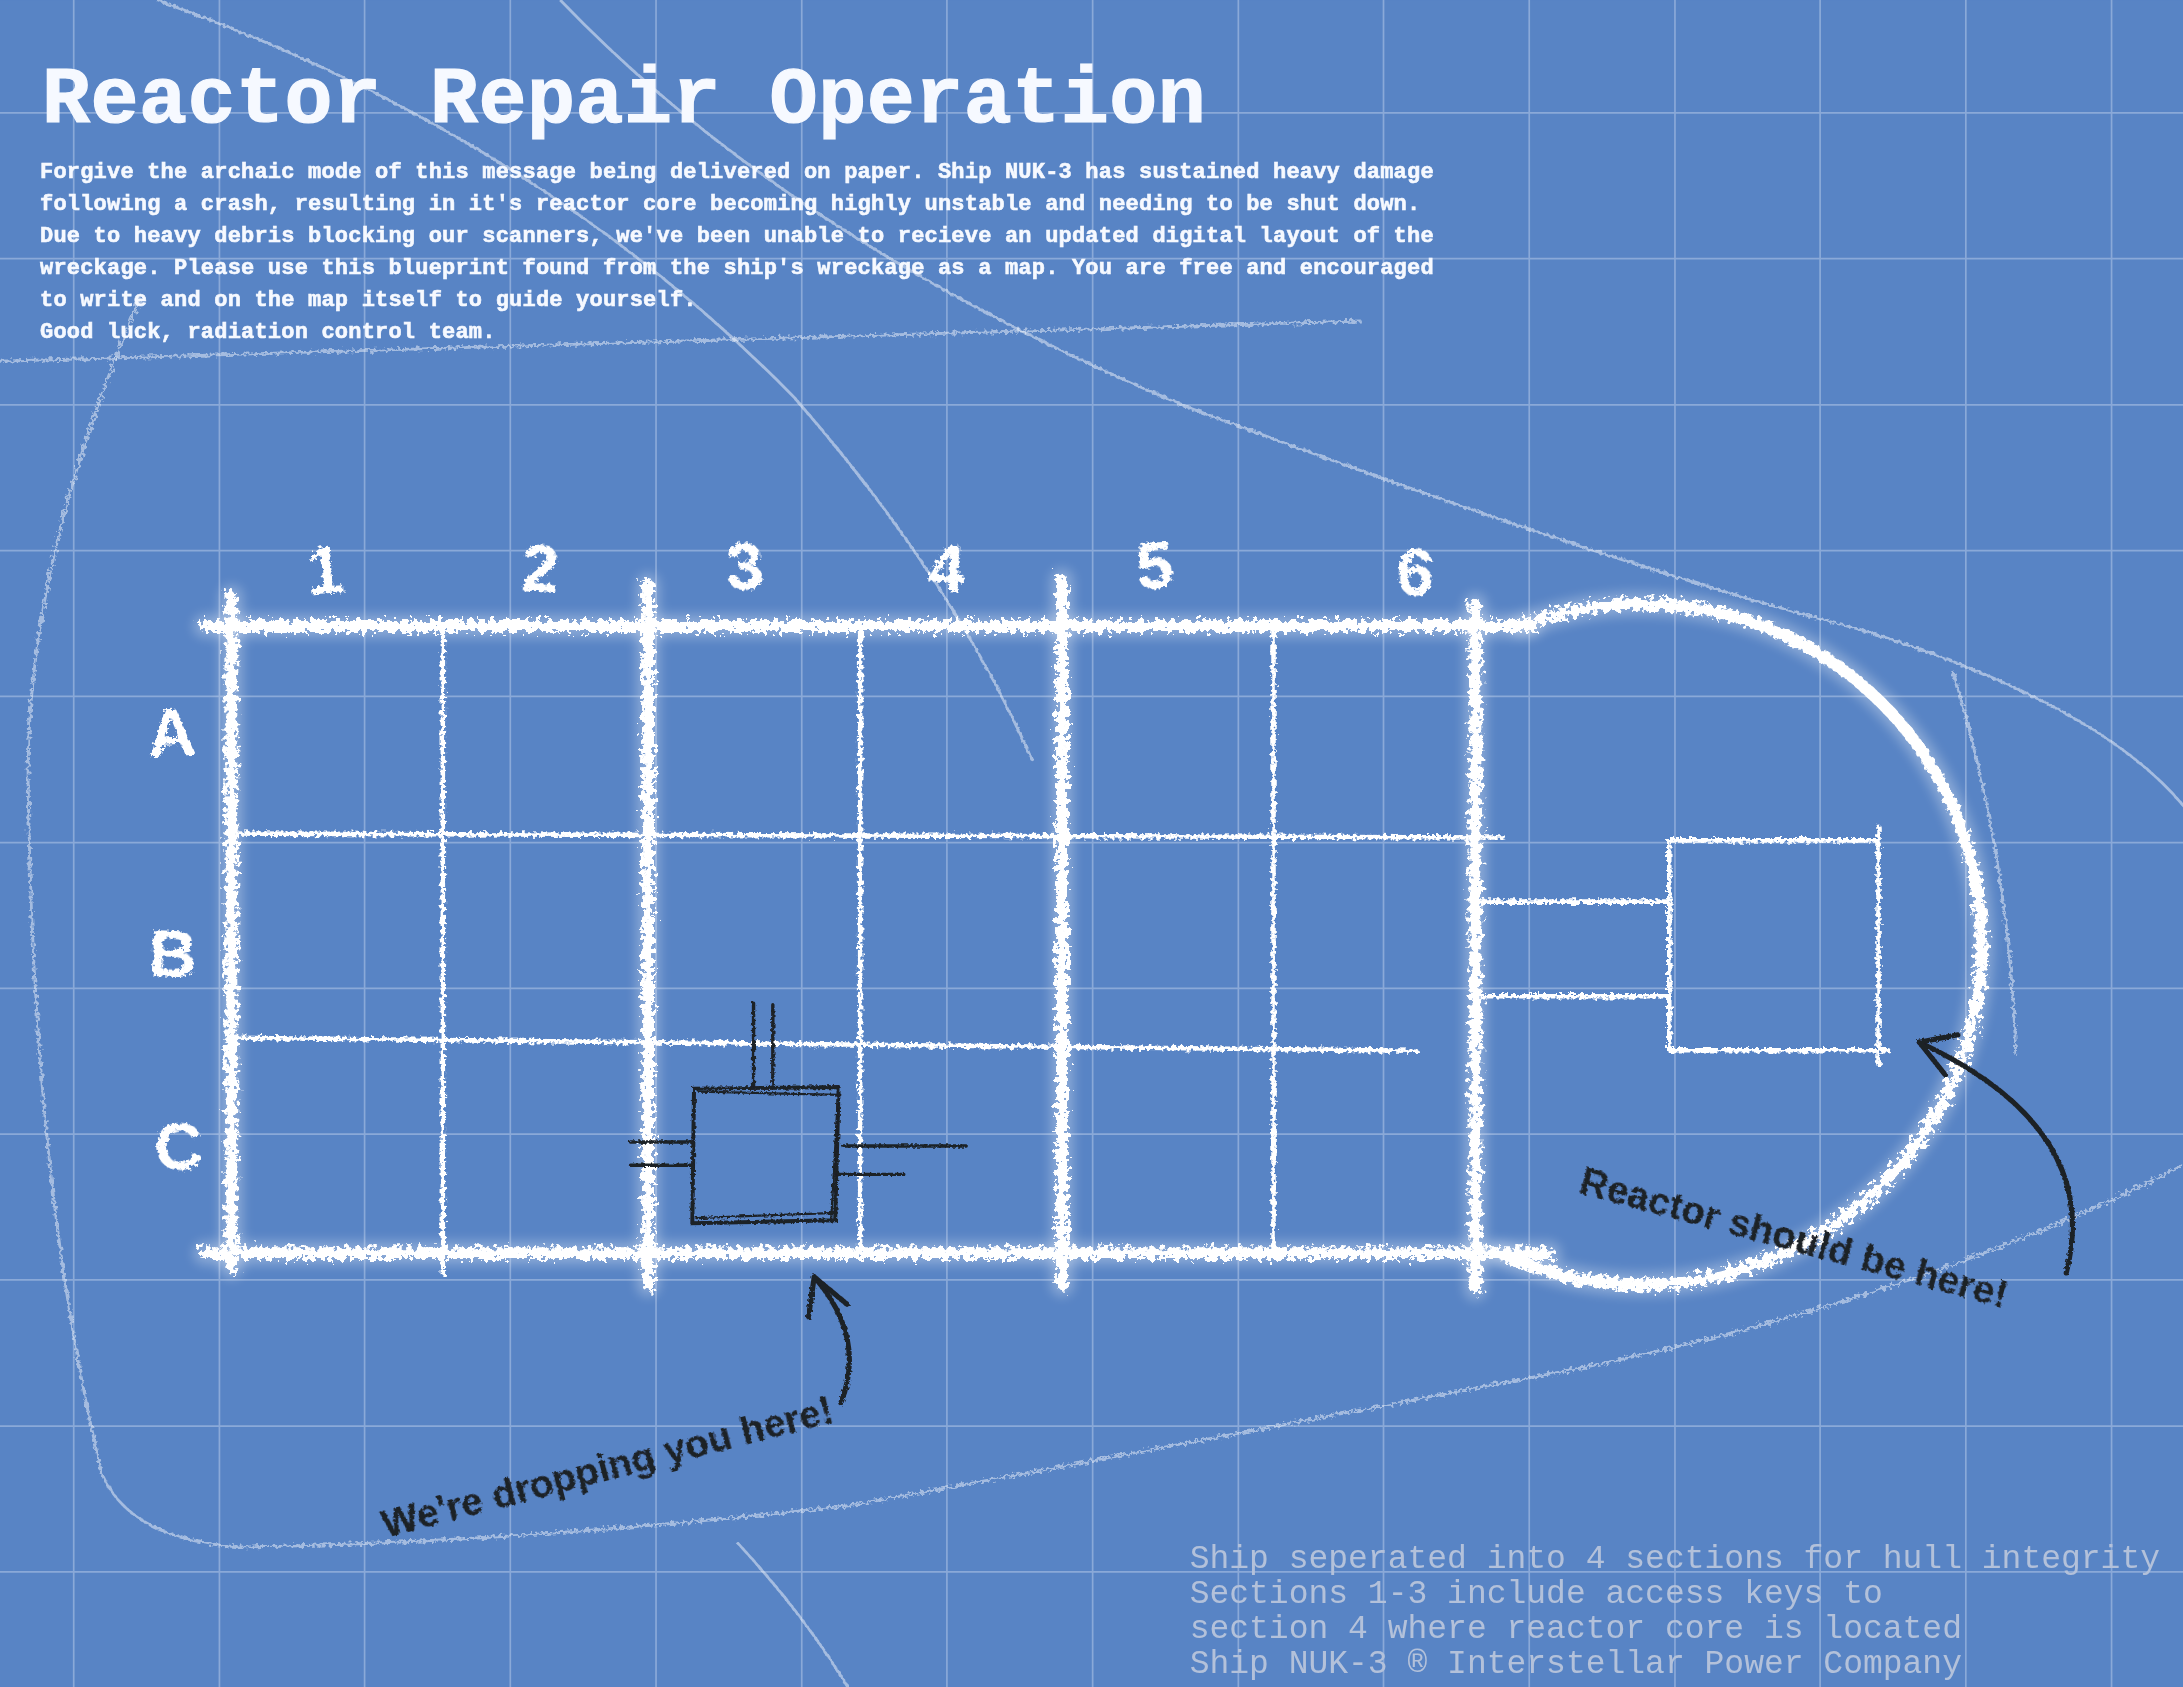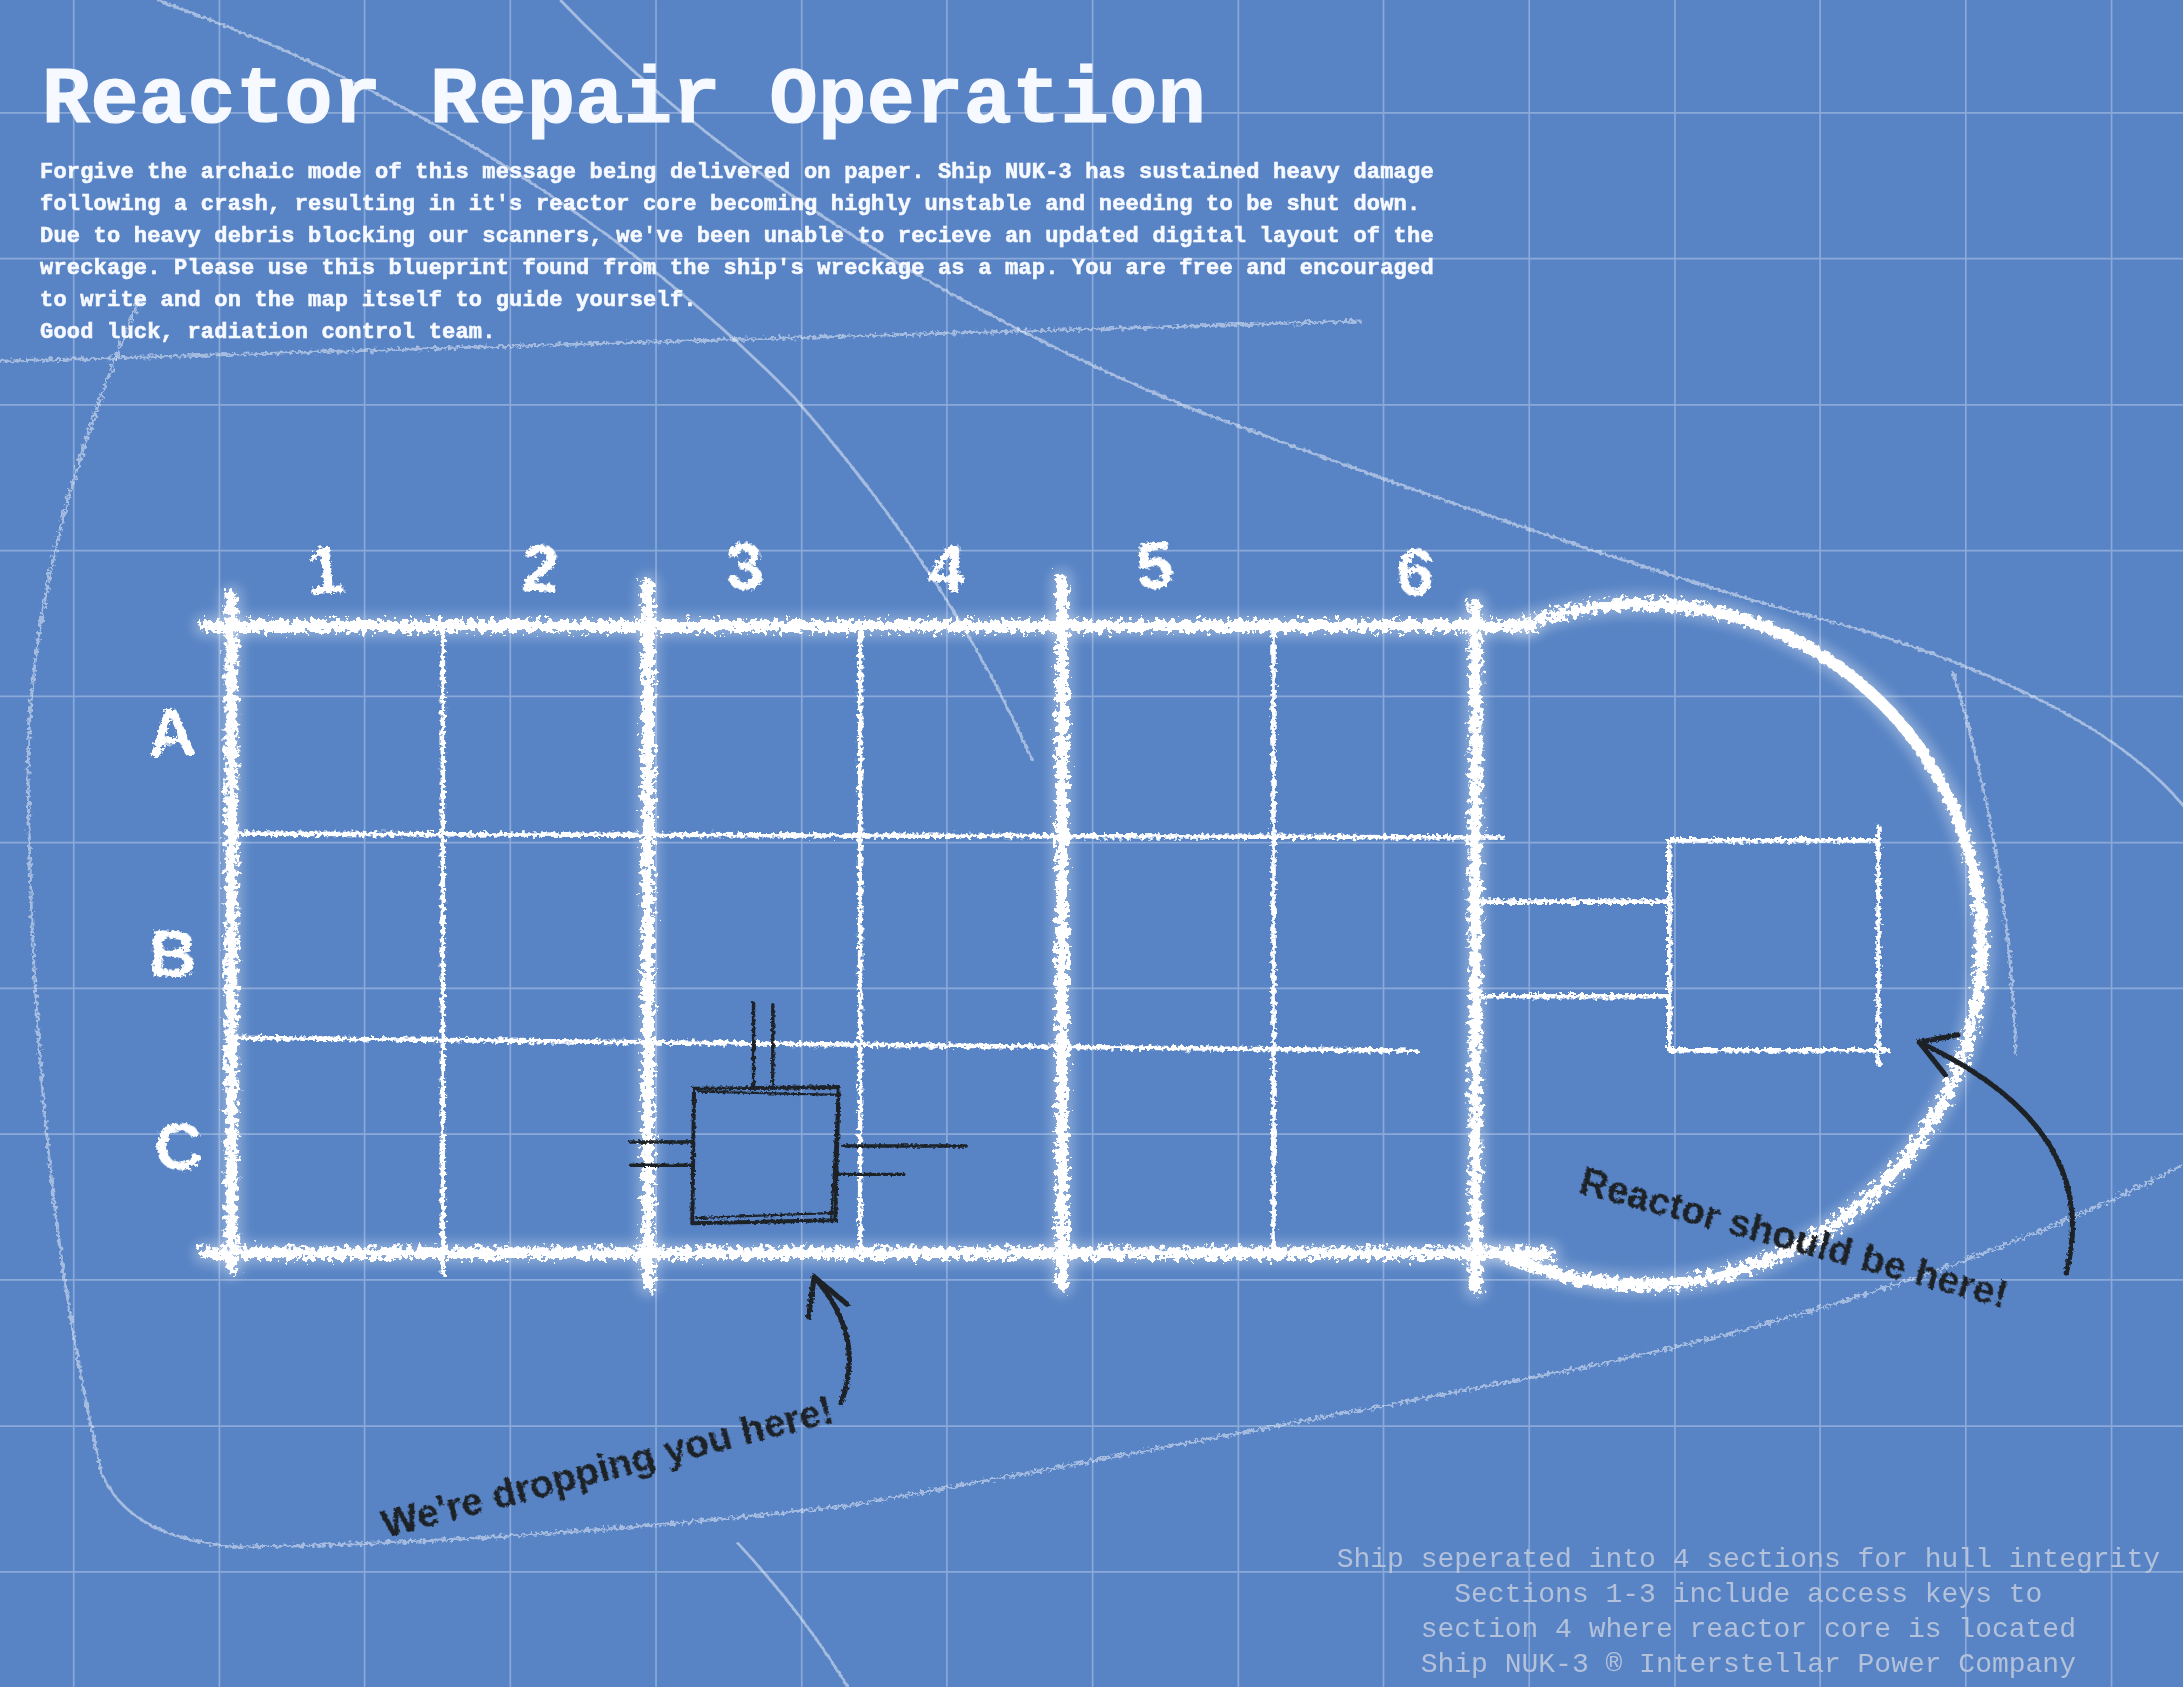--- a/index.html
+++ b/index.html
@@ -139,18 +139,18 @@
 
 <div class="px" style="left:42px;top:61px;font-size:80px;font-weight:bold;line-height:80px;letter-spacing:0.5px;-webkit-text-stroke:1.2px #f6f9ff;">Reactor Repair Operation</div>
 
 <div class="px" style="left:40px;top:157px;font-size:22px;font-weight:bold;line-height:32px;letter-spacing:0.2px;-webkit-text-stroke:0.6px #f6f9ff;">Forgive the archaic mode of this message being delivered on paper. Ship NUK-3 has sustained heavy damage
 following a crash, resulting in it's reactor core becoming highly unstable and needing to be shut down.
 Due to heavy debris blocking our scanners, we've been unable to recieve an updated digital layout of the
 wreckage. Please use this blueprint found from the ship's wreckage as a map. You are free and encouraged
 to write and on the map itself to guide yourself.
 Good luck, radiation control team.</div>
 
-<div class="px" style="right:23px;top:1542px;font-size:28px;line-height:35px;color:#b3c1da;text-align:center;">Ship seperated into 4 sections for hull integrity
+<div class="px" style="right:23px;top:1542px;font-size:33px;line-height:35px;color:#b3c1da;text-align:left;">Ship seperated into 4 sections for hull integrity
 Sections 1-3 include access keys to
 section 4 where reactor core is located
 Ship NUK-3 ® Interstellar Power Company</div>
 </div>
 
 
 </body></html>

